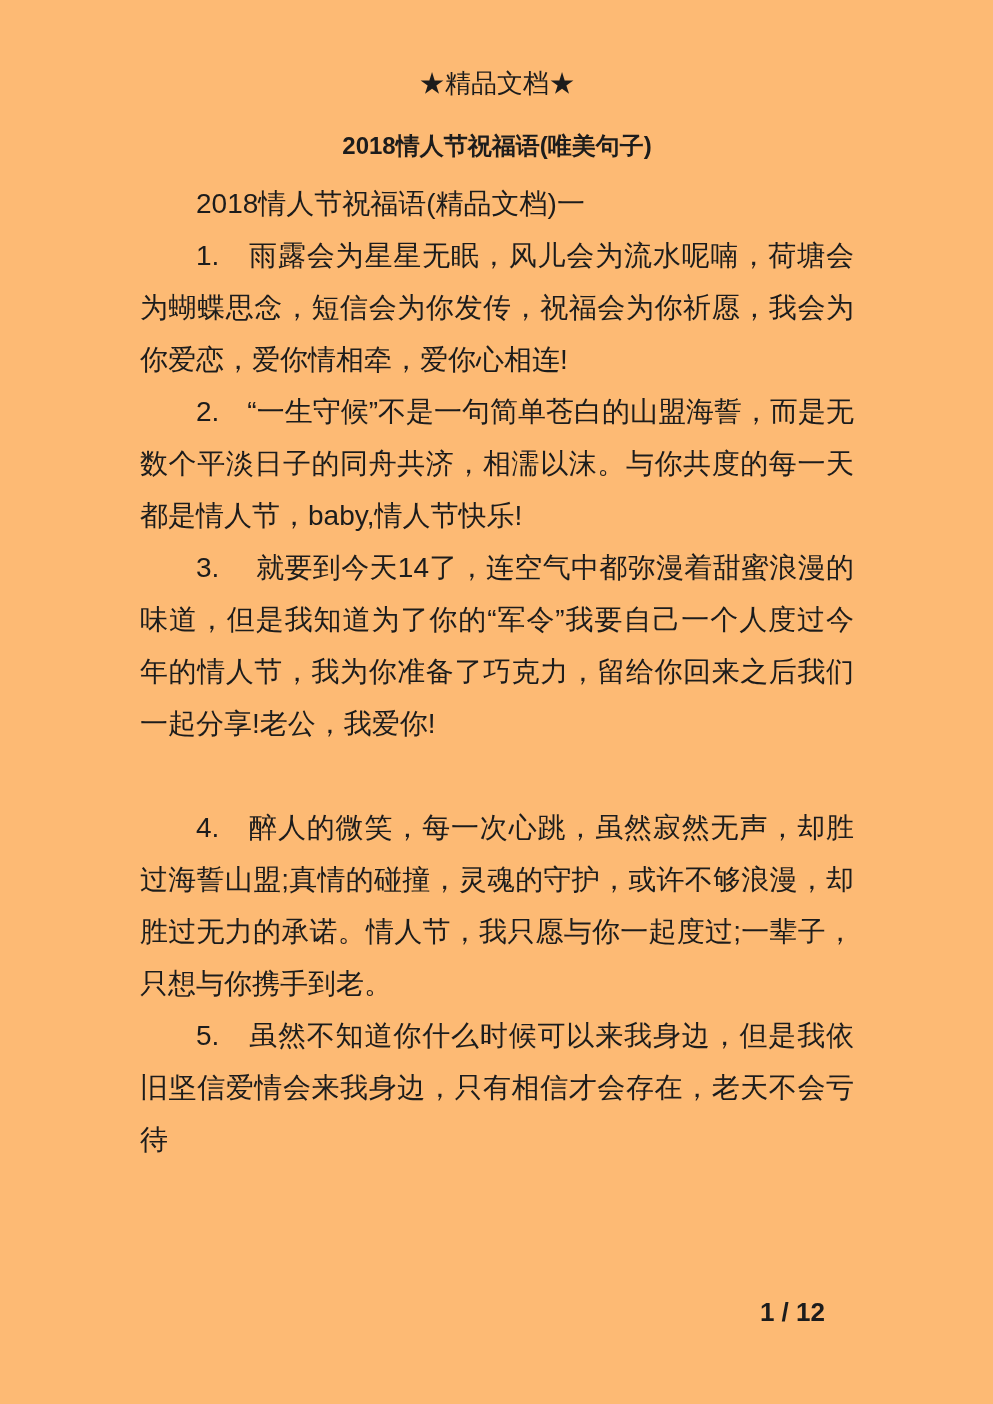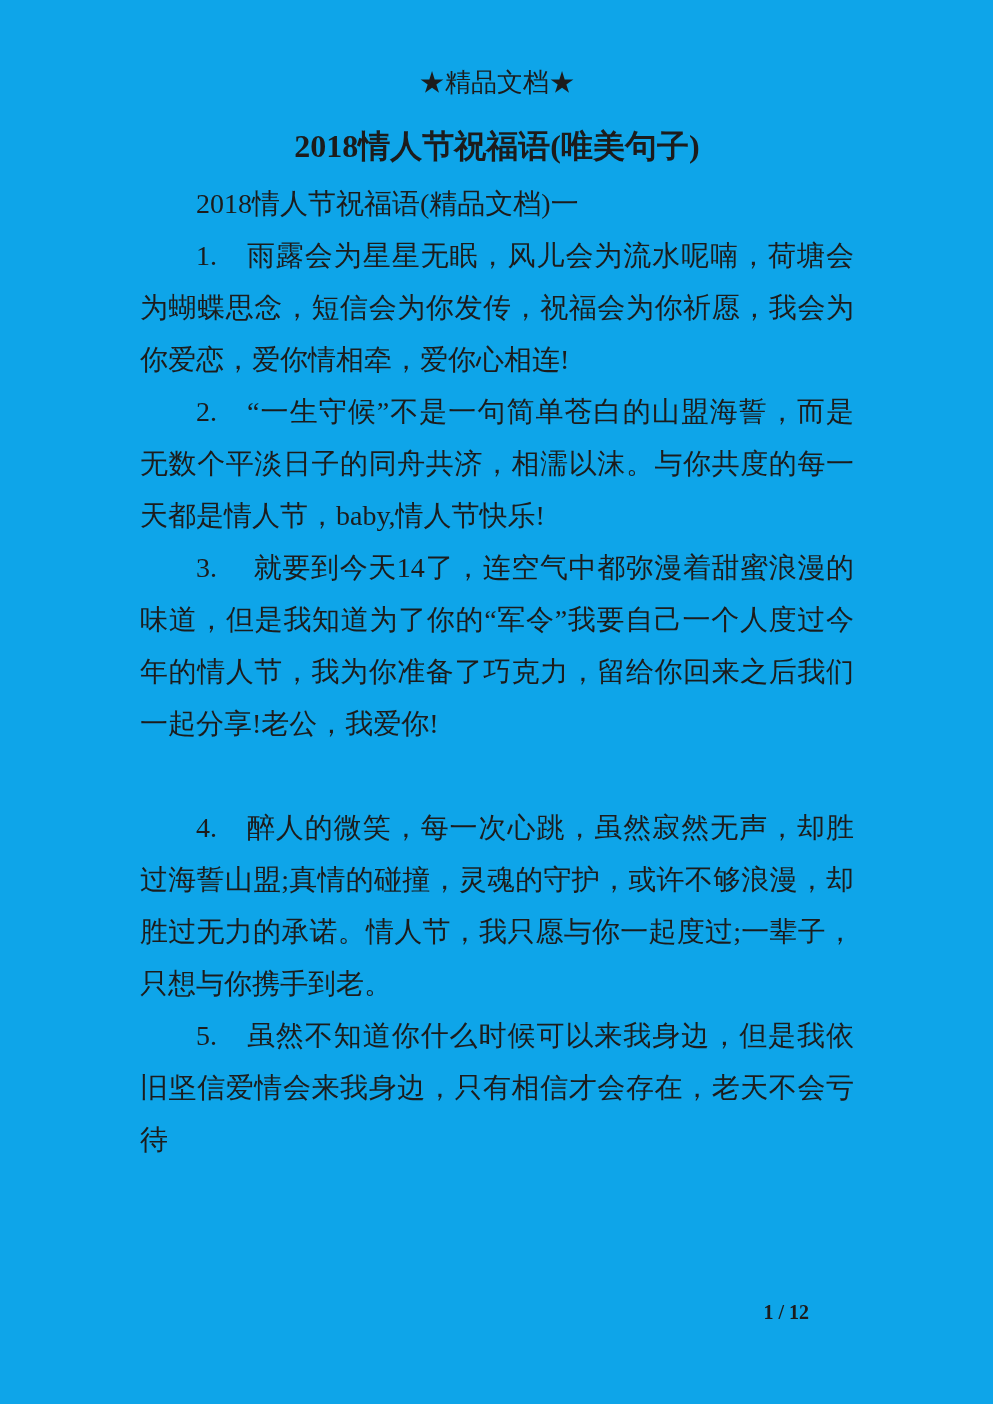--- a/index.html
+++ b/index.html
@@ -4,60 +4,60 @@
   <style>
     html, body {
       margin: 0;
       padding: 0;
       background: #ffffff;
     }
     .page {
       position: relative;
       width: 993px;
       height: 1404px;
-      background: #0ea5e9;
+      background: #fdba74;
       overflow: hidden;
-      font-family: Liberation Serif, serif;
+      font-family: Liberation Sans, sans-serif;
       color: #1c1c1c;
     }
     .content {
       position: absolute;
       left: 140px;
       top: 66px;
       width: 714px;
     }
     .doc-header {
       font-size: 26px;
       line-height: 34px;
       text-align: center;
       font-weight: normal;
       margin: 0;
     }
     .doc-title {
-      font-size: 32px;
+      font-size: 24px;
       font-weight: bold;
       line-height: 52px;
       text-align: center;
       margin: 20px 0 6px 0;
     }
     .para {
       font-size: 28px;
       line-height: 52px;
       margin: 0;
       text-align: justify;
       text-indent: 2em;
     }
     .para:empty {
       height: 52px;
     }
     .footer {
       position: absolute;
       top: 1300px;
-      right: 184px;
-      font-size: 20px;
+      right: 168px;
+      font-size: 26px;
       font-weight: bold;
       line-height: 24px;
     }
   </style>
 </head>
 <body>
 
 <div class="page">
   <div class="content">
     <div class="doc-header">★精品文档★</div>

